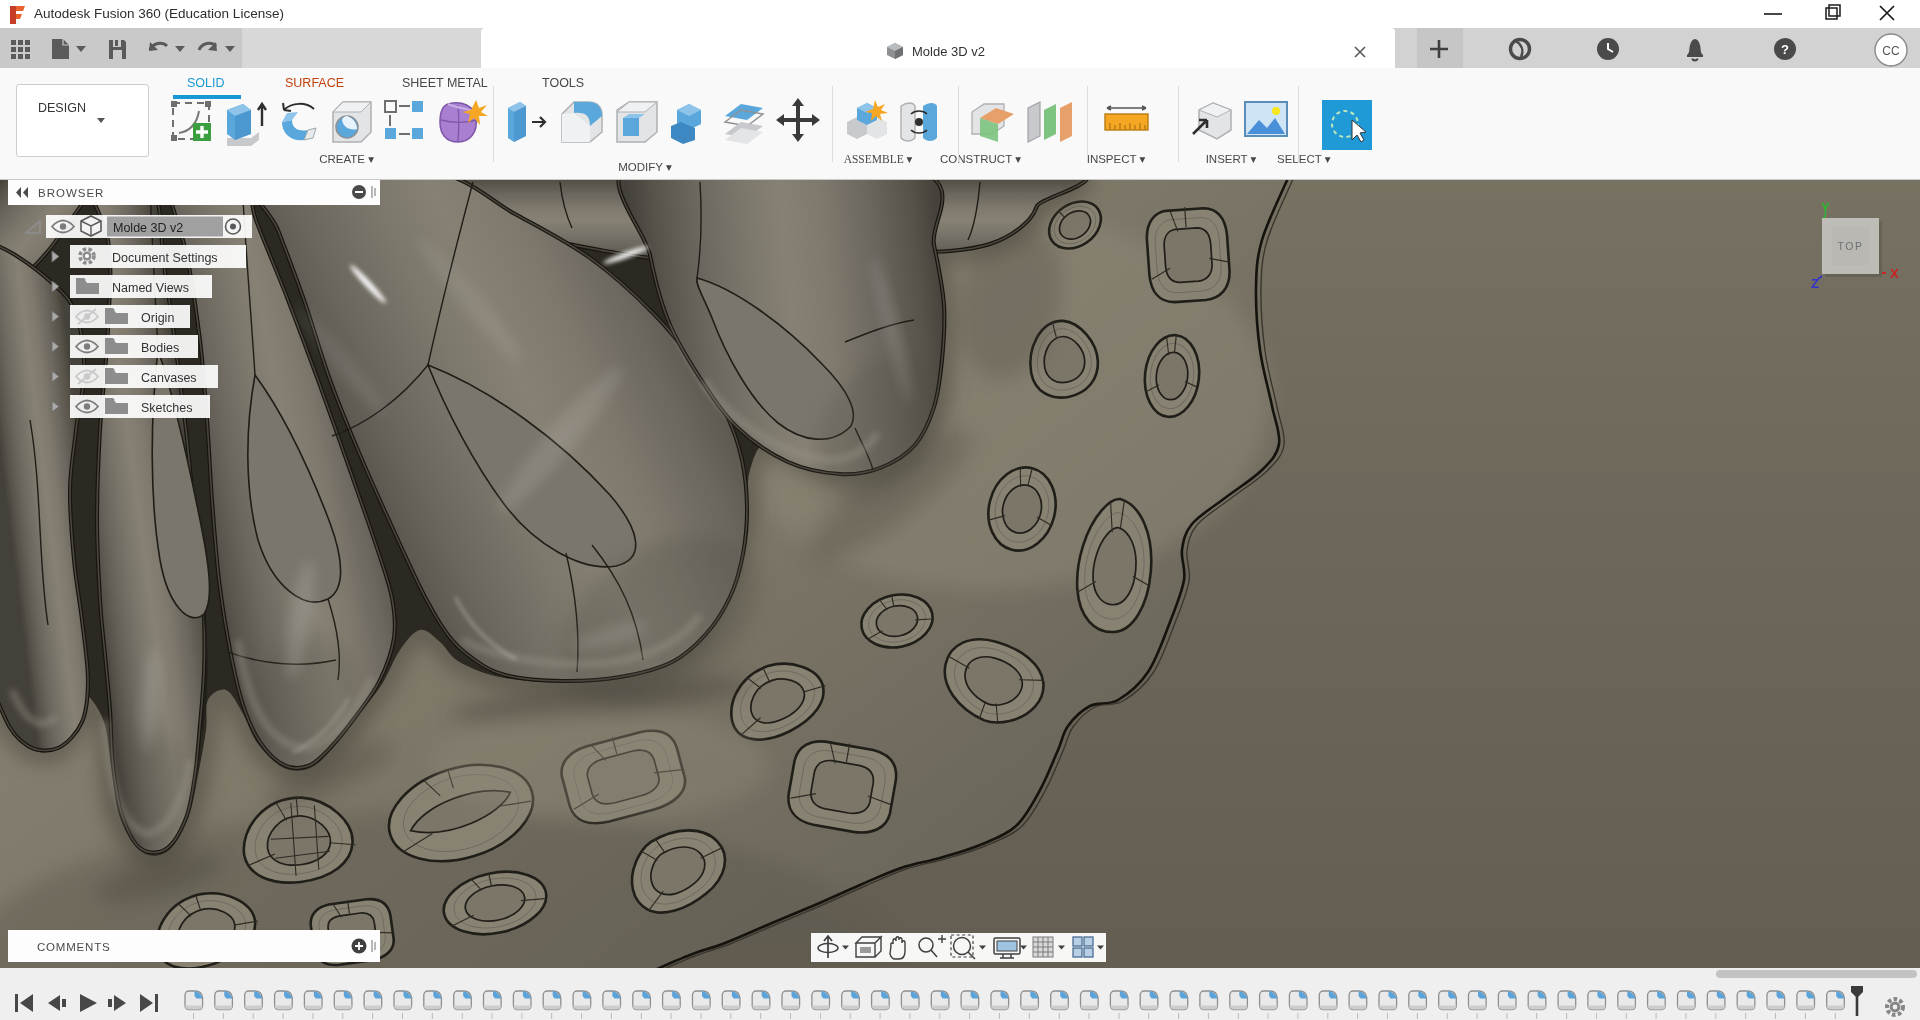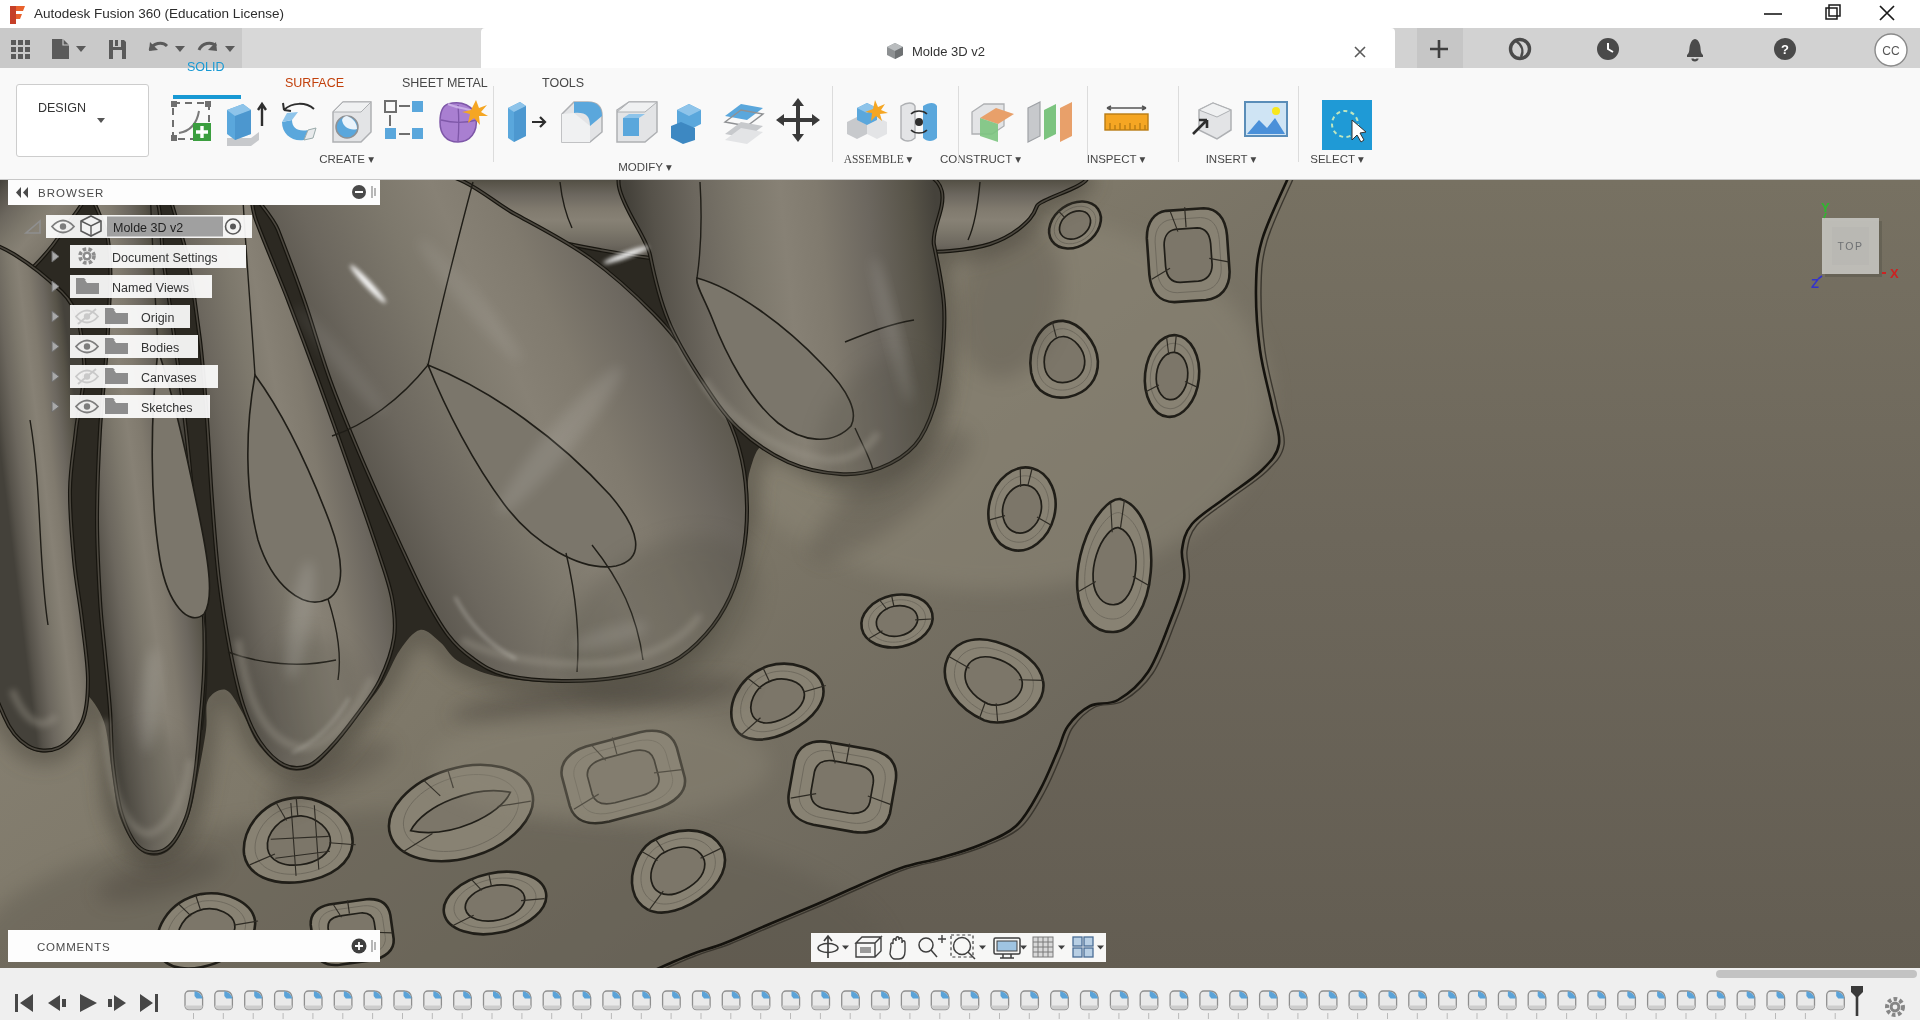--- a/index.html
+++ b/index.html
@@ -77,35 +77,35 @@
 <g transform="translate(368,21)">
  <circle r="11" fill="#4a4a4a"></circle>
  <text x="0" y="4.5" text-anchor="middle" font-family="Liberation Sans" font-size="13" font-weight="bold" fill="#ffffff">?</text>
 </g>
 <g transform="translate(474,22)">
  <circle r="16" fill="#ffffff" stroke="#8a8a8a" stroke-width="1.4"></circle>
  <text x="0" y="4.5" text-anchor="middle" font-family="Liberation Sans" font-size="12" fill="#555">CC</text>
 </g>
 </svg>
 <div class="abs" style="left:0;top:68px;width:1920px;height:112px;background:#f9f9f9;border-bottom:1px solid #c8c8c8;"></div>
-<div class="abs" style="left:187px;top:60px;font-size:12.5px;color:#1899d4;">SOLID</div>
+<div class="abs" style="left:187px;top:76px;font-size:12.5px;color:#1899d4;">SOLID</div>
 <div class="abs" style="left:285px;top:76px;font-size:12.5px;color:#c2410c;">SURFACE</div>
 <div class="abs" style="left:402px;top:76px;font-size:12.5px;color:#474747;">SHEET METAL</div>
 <div class="abs" style="left:542px;top:76px;font-size:12.5px;color:#474747;">TOOLS</div>
 <div class="abs" style="left:173px;top:95px;width:68px;height:4px;background:#1899d4;"></div>
 <div class="abs" style="left:16px;top:84px;width:133px;height:73px;background:#fff;border:1px solid #cdcdcd;border-radius:3px;"></div>
 <div class="abs" style="left:38px;top:101px;font-size:12.5px;color:#333;">DESIGN</div>
 <div class="abs" style="left:97px;top:118px;width:0;height:0;border-left:4px solid transparent;border-right:4px solid transparent;border-top:5px solid #555;"></div>
 <div class="abs" style="left:254px;top:152px;width:120px;text-align:right;font-size:11.5px;color:#474747;">CREATE ▾</div>
 <div class="abs" style="left:585px;top:152px;width:120px;text-align:center;font-size:11.5px;color:#474747;margin-top:8px;">MODIFY ▾</div>
 <div class="abs" style="left:818px;top:152px;width:120px;text-align:center;font-size:11.5px;color:#474747;font-family:Liberation Serif, serif;">ASSEMBLE ▾</div>
 <div class="abs" style="left:940px;top:152px;width:120px;text-align:left;font-size:11.5px;color:#474747;">CONSTRUCT ▾</div>
 <div class="abs" style="left:1056px;top:152px;width:120px;text-align:center;font-size:11.5px;color:#474747;">INSPECT ▾</div>
 <div class="abs" style="left:1171px;top:152px;width:120px;text-align:center;font-size:11.5px;color:#474747;">INSERT ▾</div>
-<div class="abs" style="left:1277px;top:152px;width:120px;text-align:center;font-size:11.5px;color:#474747;">SELECT ▾</div>
+<div class="abs" style="left:1277px;top:152px;width:120px;font-size:11.5px;color:#474747;">SELECT ▾</div>
 <div class="abs" style="left:493px;top:86px;width:1px;height:76px;background:#dcdcdc;"></div>
 <div class="abs" style="left:832px;top:86px;width:1px;height:76px;background:#dcdcdc;"></div>
 <div class="abs" style="left:958px;top:86px;width:1px;height:76px;background:#dcdcdc;"></div>
 <div class="abs" style="left:1087px;top:86px;width:1px;height:76px;background:#dcdcdc;"></div>
 <div class="abs" style="left:1178px;top:86px;width:1px;height:76px;background:#dcdcdc;"></div>
 <div class="abs" style="left:1298px;top:86px;width:1px;height:76px;background:#dcdcdc;"></div>
 <svg class="abs" style="left:0;top:68px" width="1920" height="112" viewBox="0 0 1920 112">
 <g transform="translate(171,33)">
 <rect x="2" y="2" width="36" height="36" fill="none" stroke="#6f6f6f" stroke-width="2" stroke-dasharray="7 5"></rect>
 <rect x="0" y="0" width="6" height="6" fill="#6f6f6f"></rect>

